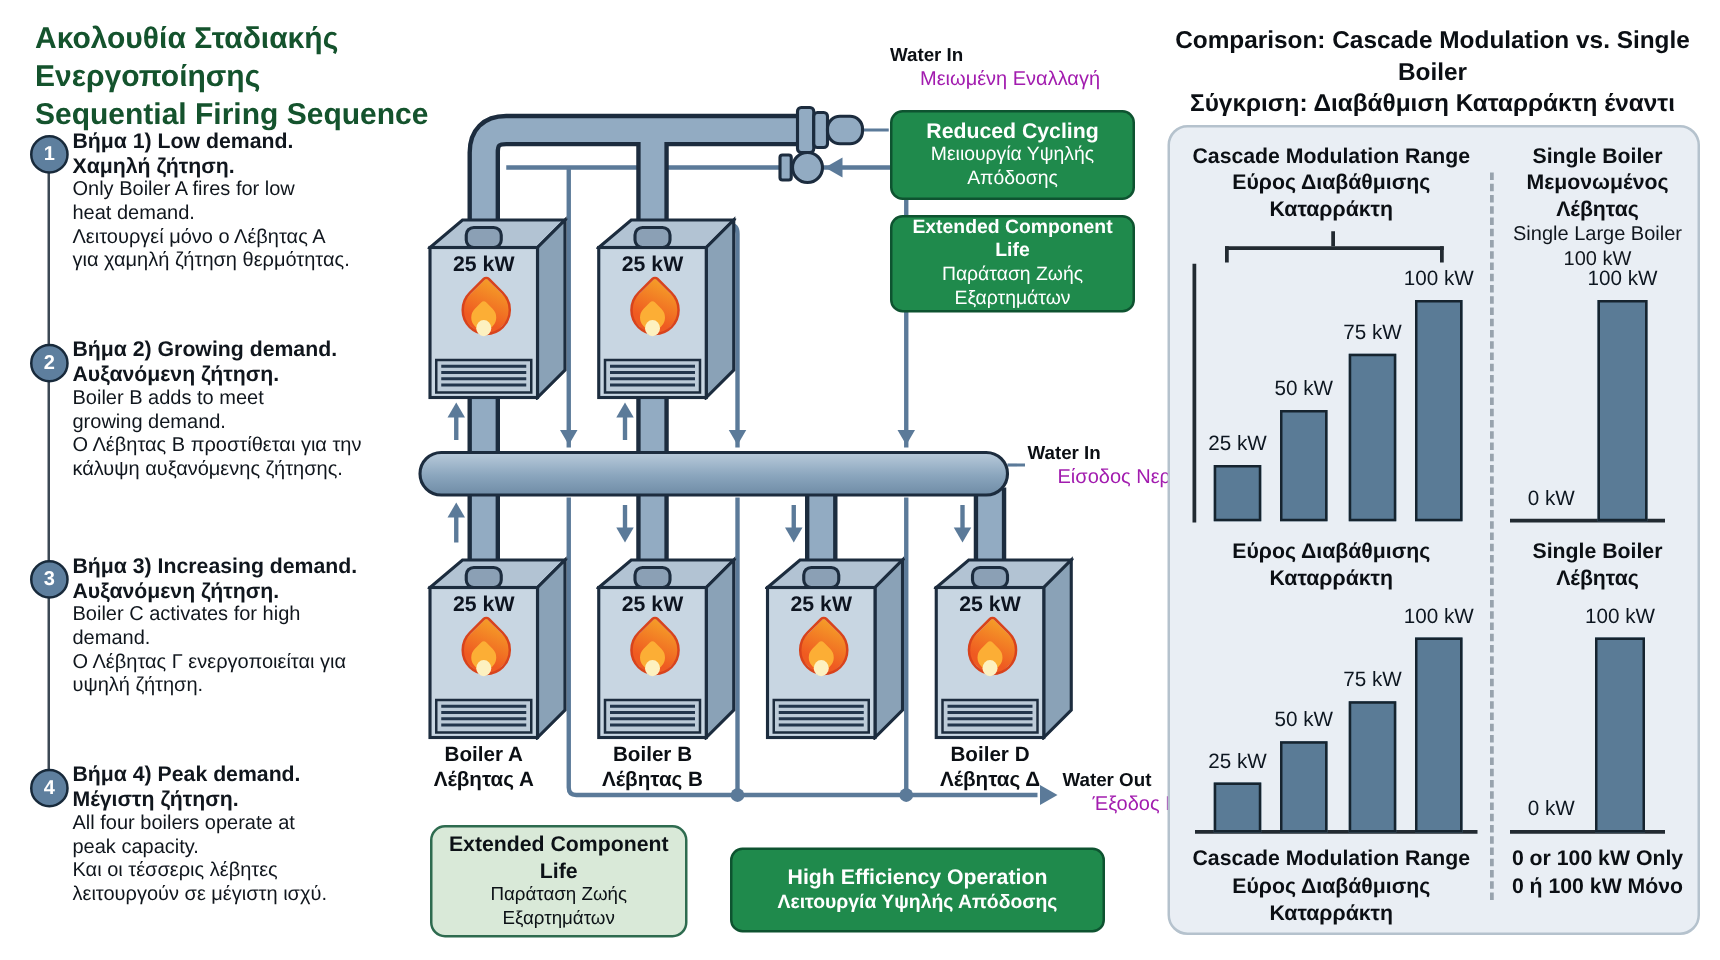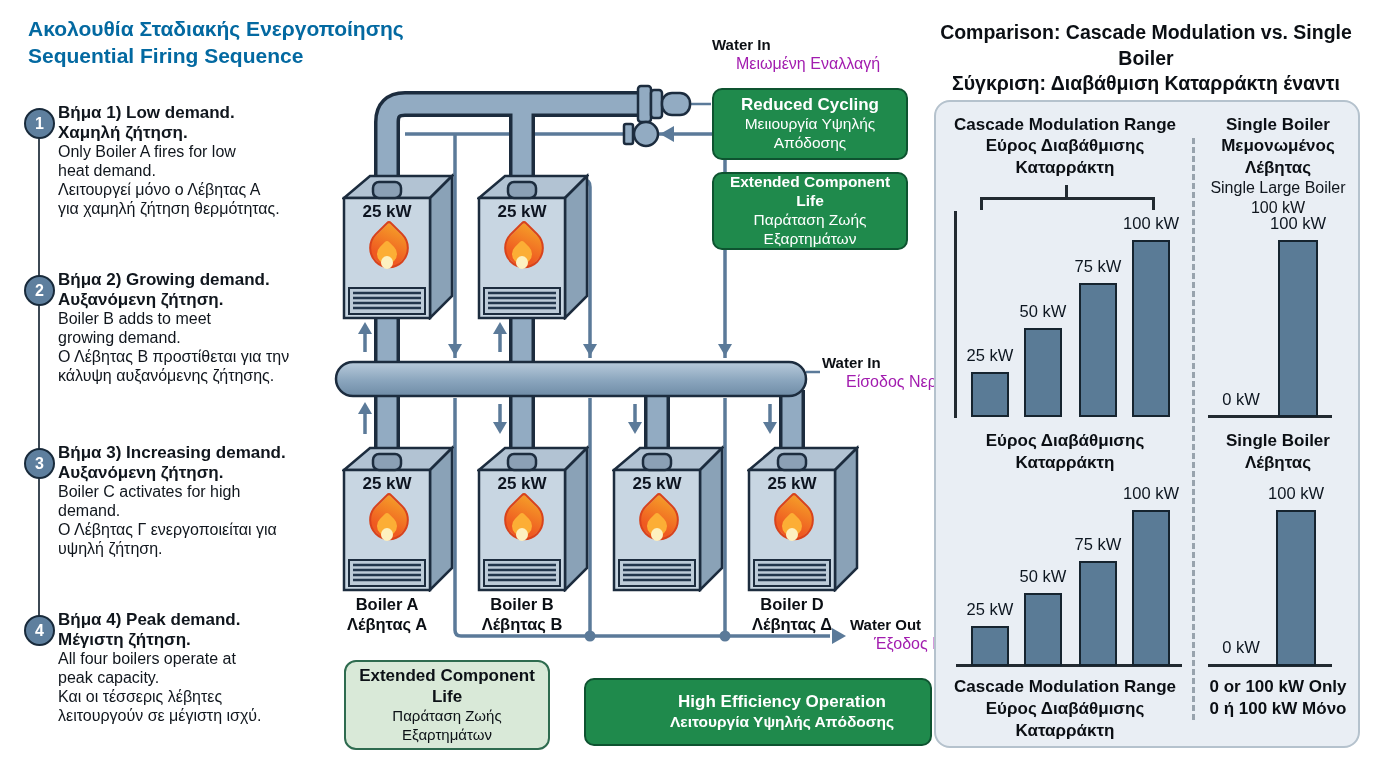--- a/index.html
+++ b/index.html
@@ -2,21 +2,21 @@
 <html><head>
 <meta charset="utf-8">
 <style>
   html,body{margin:0;padding:0;background:#fff;}
   #app{position:relative;width:1376px;height:768px;background:#ffffff;overflow:hidden;
        font-family:"Liberation Sans",sans-serif;color:#0e141b;}
   .pre{white-space:pre-line;}
   .abs{position:absolute;}
 
   
-  .main-title{left:28px;top:16px;width:420px;font-size:21px;font-weight:700;line-height:1.28;color:#0369a1;}
+  .main-title{left:28px;top:16px;width:420px;font-size:24px;font-weight:700;line-height:1.28;color:#14532d;}
   .timeline{left:38px;top:138px;width:2px;height:494px;background:#3c4854;}
   .step-circle{width:31px;height:31px;border-radius:50%;background:#5e7f9e;border:2.5px solid #182a3b;
     color:#fff;font-weight:700;font-size:16px;display:flex;align-items:center;justify-content:center;box-sizing:border-box;}
   .step-text{width:286px;font-size:16px;line-height:1.18;color:#10161d;}
   .step-text .t{font-weight:700;font-size:17px;}
 
   
   .lbl-b{font-weight:700;font-size:15px;color:#0b0f14;line-height:1.2;}
   .lbl-r{font-weight:400;font-size:16px;color:#a21caf;line-height:1.2;margin-left:24px;}
   .boiler-label{width:124px;text-align:center;font-weight:700;font-size:16.5px;line-height:1.22;color:#0b0f14;}
@@ -346,21 +346,21 @@
   <div class="abs badge-dark" style="left:712px;top:172px;width:192px;height:74px;">
     <div class="b1" style="font-size:15.5px;">Extended Component Life</div>
     <div class="b2 pre">Παράταση Ζωής
 Εξαρτημάτων</div>
   </div>
   <div class="abs badge-light" style="left:344px;top:660px;width:202px;height:86px;">
     <div class="b1 pre">Extended Component
 Life</div>
     <div class="b2">Παράταση Ζωής Εξαρτημάτων</div>
   </div>
-  <div class="abs badge-dark" style="left:584px;top:678px;width:296px;height:64px;padding-left:48px;">
+  <div class="abs badge-dark" style="left:584px;top:678px;width:296px;height:64px;">
     <div class="b1">High Efficiency Operation</div>
     <div class="b2" style="font-weight:600;">Λειτουργία Υψηλής Απόδοσης</div>
   </div>
 
   <div class="abs cmp-title pre">Comparison: Cascade Modulation vs. Single Boiler
 Σύγκριση: Διαβάθμιση Καταρράκτη έναντι
 Μεμονωμένου Λέβητα</div>
 
   <div class="abs panel">
     <div class="abs p-head pre" style="left:0;top:12px;width:258px;">Cascade Modulation Range

